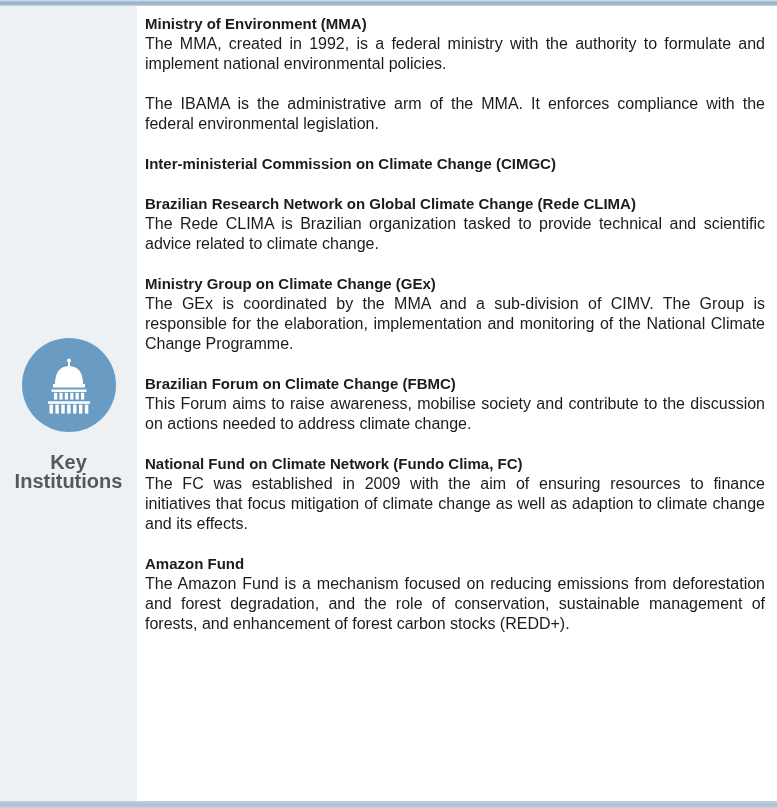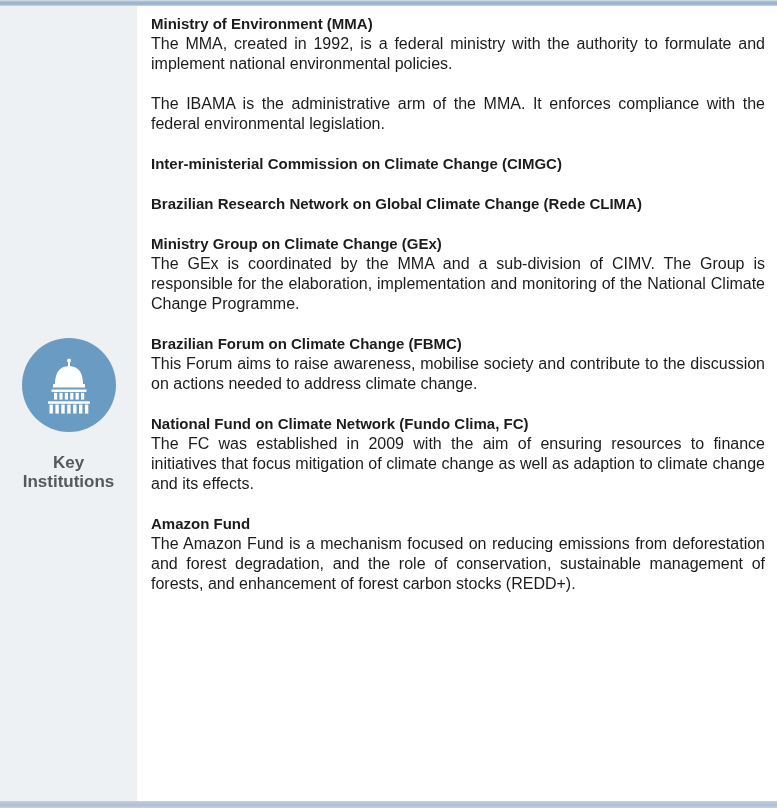--- a/index.html
+++ b/index.html
@@ -50,29 +50,29 @@
     display: flex;
     align-items: center;
     justify-content: center;
   }
   .icon-circle svg { display: block; }
 
   .sidebar-label {
     margin-top: 21px;
     width: 122px;
     text-align: center;
-    font-size: 17px;
+    font-size: 20px;
     line-height: 19px;
     font-weight: 700;
     color: var(--label-gray, #58585b);
   }
 
   .content {
     flex: 1 1 auto;
-    padding: 8px 12px 0 14px;
+    padding: 8px 12px 0 8px;
     color: var(--text-color, #1c1c1c);
   }
 
   .section { margin-bottom: 20px; }
   .section:last-child { margin-bottom: 8px; }
 
   .section h3 {
     font-size: 15px;
     line-height: 20px;
     font-weight: 700;
@@ -133,20 +133,21 @@
         <p>The IBAMA is the administrative arm of the MMA. It enforces compliance with the federal environmental legislation.</p>
       </div>
 
 
       <div class="section">
         <h3>Inter-ministerial Commission on Climate Change (CIMGC)</h3>
       </div>
 
       <div class="section">
         <h3>Brazilian Research Network on Global Climate Change (Rede CLIMA)</h3>
+        <p>The Rede CLIMA is Brazilian organization tasked to provide technical and scientific advice related to climate change.</p>
       </div>
 
       <div class="section">
         <h3>Ministry Group on Climate Change (GEx)</h3>
         <p>The GEx is coordinated by the MMA and a sub-division of CIMV. The Group is responsible for the elaboration, implementation and monitoring of the National Climate Change Programme.</p>
       </div>
 
       <div class="section">
         <h3>Brazilian Forum on Climate Change (FBMC)</h3>
         <p>This Forum aims to raise awareness, mobilise society and contribute to the discussion on actions needed to address climate change.</p>

